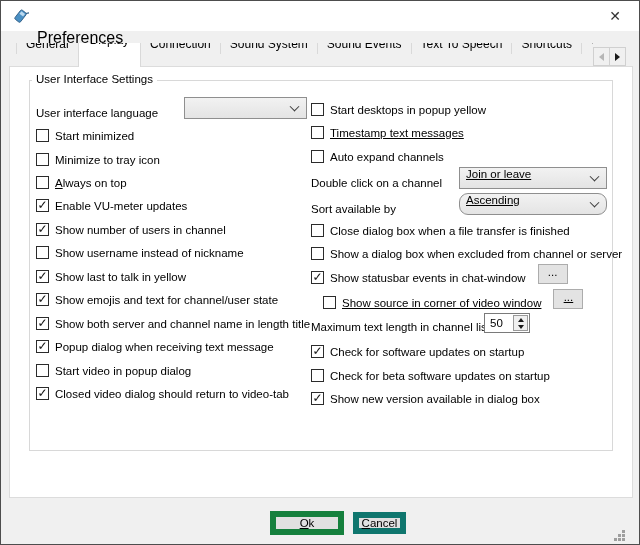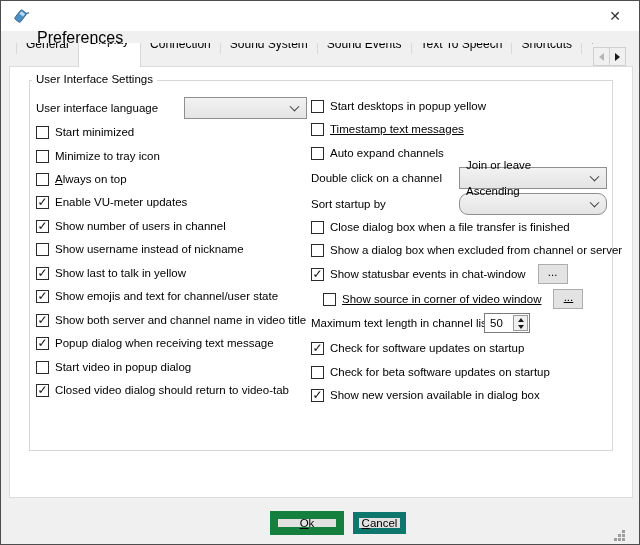--- a/index.html
+++ b/index.html
@@ -23,40 +23,40 @@
   .tab:first-child { margin-left:7px; }
   .tab.selected { height:22px; line-height:22px; background:#fff; margin-bottom:0; padding:16px 11px; position:relative; z-index:3; }
   .tab-scroll { position:absolute; top:46px; width:17px; height:19px; box-sizing:border-box; background:#f0f0f0; border:1px solid #d0d0d0; display:flex; align-items:center; justify-content:center; z-index:4; }
   .tri-left  { width:0; height:0; border-top:4px solid transparent; border-bottom:4px solid transparent; border-right:5px solid #b6b6b6; }
   .tri-right { width:0; height:0; border-top:4px solid transparent; border-bottom:4px solid transparent; border-left:5px solid #1a1a1a; }
   
   .page { position:absolute; left:8px; top:65px; width:624px; height:432px; box-sizing:border-box; background:#fff; border:1px solid #dcdcdc; }
   .groupbox { position:absolute; left:28px; top:79px; width:584px; height:371px; box-sizing:border-box; border:1px solid #d8d8d8; }
   .group-label { position:absolute; left:31px; top:72px; background:#fff; padding:0 4px; z-index:2; }
   
-  .row { position:absolute; height:20px; display:flex; align-items:center; white-space:nowrap; }
+  .row { position:absolute; height:20px; display:flex; align-items:flex-end; white-space:nowrap; }
   .cb { width:13px; height:13px; box-sizing:border-box; border:1px solid #2b2b2b; background:#fff; margin-right:6px; flex:none; display:flex; align-items:center; justify-content:center; }
   .mark { font-size:12px; line-height:1; margin-top:-1px; color:#111; }
   .lbl { white-space:nowrap; }
   .mn { text-decoration:underline; }
   
-  .combo { position:absolute; box-sizing:border-box; border:1px solid #8f8f8f; background:linear-gradient(#f2f2f2,#e4e4e4); display:flex; align-items:flex-end; padding:0 22px 17px 6px; }
+  .combo { position:absolute; box-sizing:border-box; border:1px solid #8f8f8f; background:linear-gradient(#f2f2f2,#e4e4e4); display:flex; align-items:flex-start; padding:0 22px 17px 6px;text-decoration:underline; }
   .chev { position:absolute; right:8px; top:50%; width:6px; height:6px; border-right:1px solid #3c3c3c; border-bottom:1px solid #3c3c3c; transform:translateY(-70%) rotate(45deg); }
   
   .spin { position:absolute; left:483px; top:312px; width:46px; height:20px; box-sizing:border-box; border:1px solid #7a7a7a; background:#fff; display:flex; }
   .spin-val { flex:1; display:flex; align-items:center; padding-left:5px; }
   .spin-btns { width:15px; margin:1px; box-sizing:border-box; border:1px solid #9a9a9a; background:#f0f0f0; display:flex; flex-direction:column; }
   .spin-up,.spin-down { flex:1; display:flex; align-items:center; justify-content:center; }
   .tri-up   { width:0; height:0; border-left:3px solid transparent; border-right:3px solid transparent; border-bottom:4px solid #1a1a1a; }
   .tri-down { width:0; height:0; border-left:3px solid transparent; border-right:3px solid transparent; border-top:4px solid #1a1a1a; }
   
   .mini-btn { width:30px; height:20px; box-sizing:border-box; margin-left:12px; background:#e3e3e3; border:1px solid #acacac; display:flex; align-items:flex-start; justify-content:center; line-height:14px; }
   
   .btn { position:absolute; box-sizing:border-box; display:flex; align-items:center; justify-content:center; background:#e1e1e1; border:6px solid #0f766e; }
-  .btn.default { border:8px solid #15803d; }
+  .btn.default { border:6px solid #15803d; }
   
   .grip { position:absolute; left:613px; top:529px; width:3px; height:3px; background:transparent;
     box-shadow: 8px 0 #9e9e9e, 4px 4px #9e9e9e, 8px 4px #9e9e9e, 0 8px #9e9e9e, 4px 8px #9e9e9e, 8px 8px #9e9e9e; }
 </style>
 </head>
 <body>
 
 <div class="window">
 
   <div class="titlebar">
@@ -145,21 +145,21 @@
   <div class="row" style="left:35px; top:285px;">
     <span class="cb">
         <span class="mark">✓</span>
       </span>
     <span class="lbl">Show emojis and text for channel/user state</span>
   </div>
   <div class="row" style="left:35px; top:309px;">
     <span class="cb">
         <span class="mark">✓</span>
       </span>
-    <span class="lbl">Show both server and channel name in video title</span>
+    <span class="lbl">Show both server and channel name in length title</span>
   </div>
   <div class="row" style="left:35px; top:332px;">
     <span class="cb">
         <span class="mark">✓</span>
       </span>
     <span class="lbl">Popup dialog when receiving text message</span>
   </div>
   <div class="row" style="left:35px; top:356px;">
     <span class="cb">
         <span class="mark"></span>
@@ -194,21 +194,21 @@
 
   <div class="row" style="left:310px; top:166px; height:22px;">
     <span class="lbl">Double click on a channel</span>
   </div>
   <div class="combo" style="left:458px; top:166px; width:148px; height:22px;">
     <span>Join or leave</span>
     <span class="chev"></span>
   </div>
 
   <div class="row" style="left:310px; top:192px; height:22px;">
-    <span class="lbl">Sort startup by</span>
+    <span class="lbl">Sort available by</span>
   </div>
   <div class="combo" style="left:458px; top:192px; width:148px; height:22px;border-radius:9px;">
     <span>Ascending</span>
     <span class="chev"></span>
   </div>
 
   <div class="row" style="left:310px; top:216px;">
     <span class="cb">
         <span class="mark"></span>
       </span>

